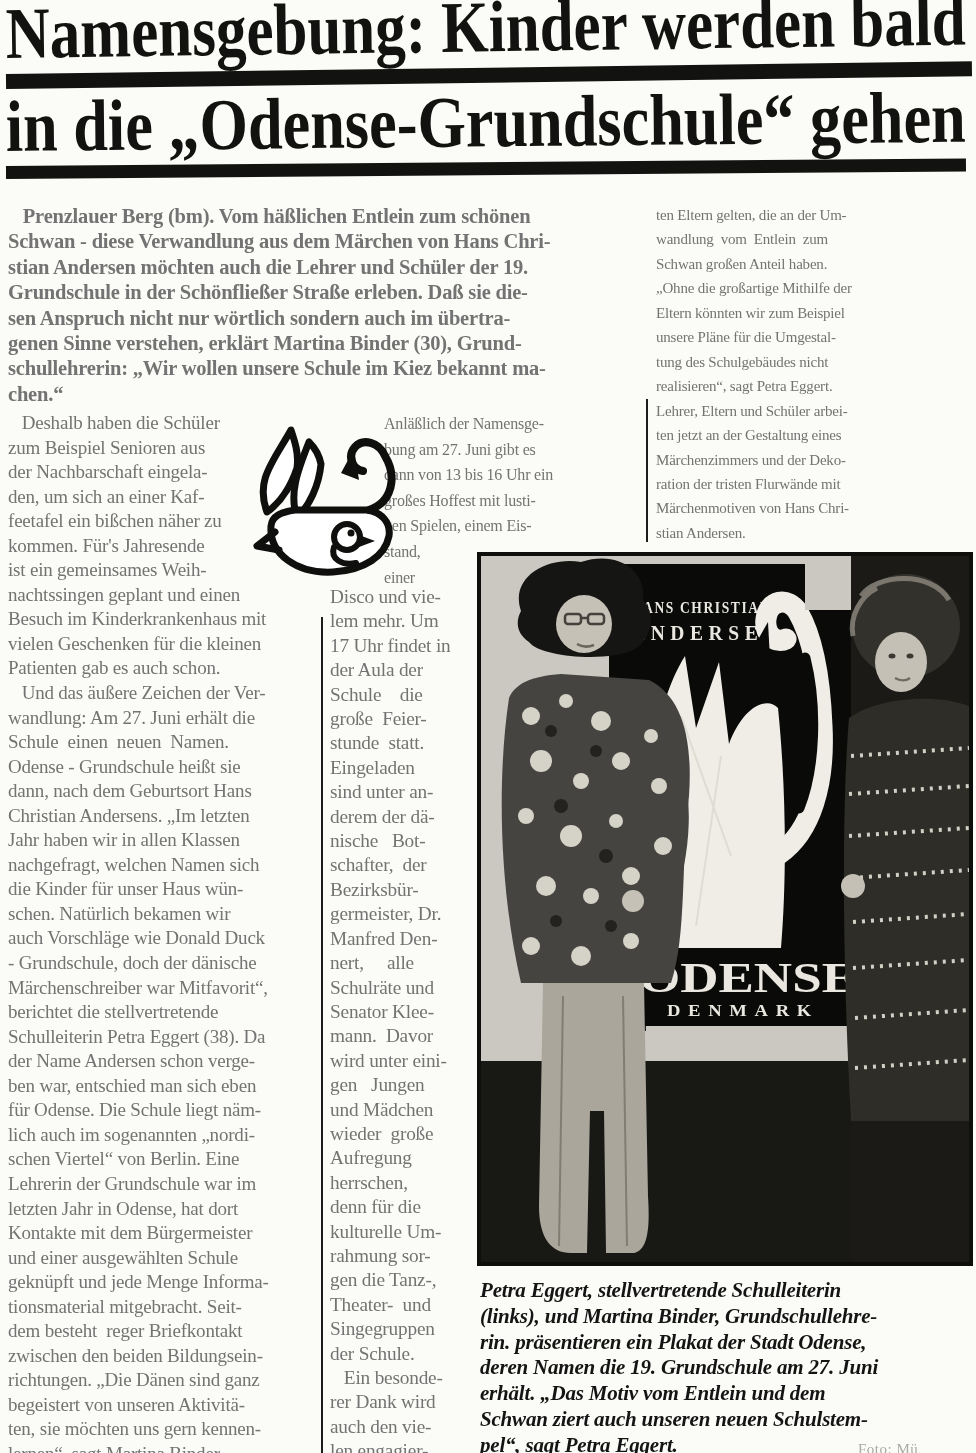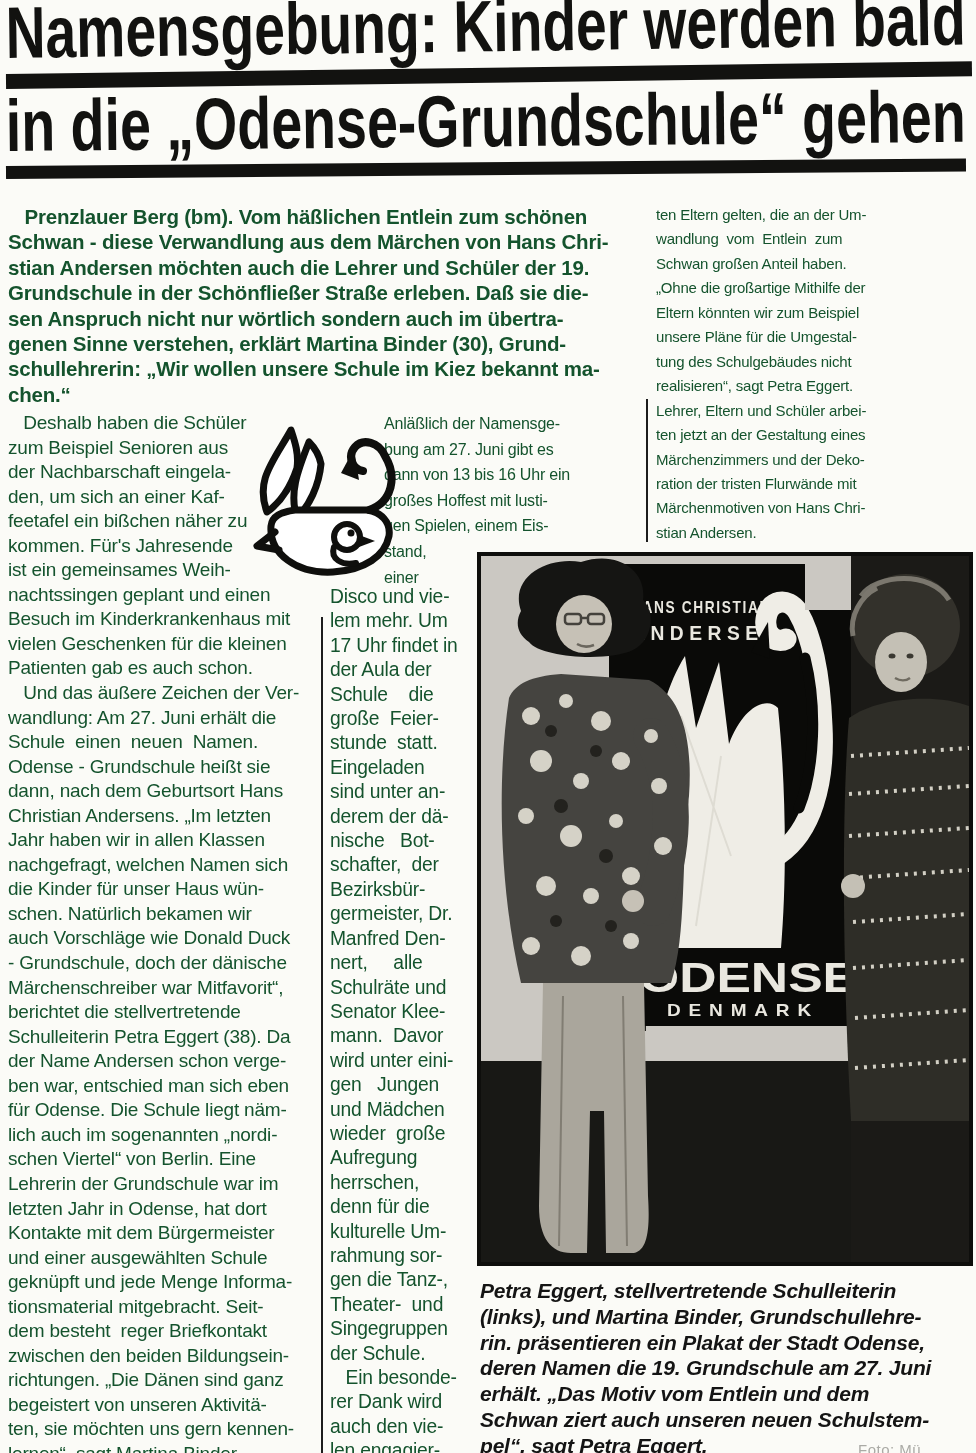--- a/index.html
+++ b/index.html
@@ -1,24 +1,24 @@
 <!DOCTYPE html>
 <html><head>
 <meta charset="utf-8">
 <style>
   html,body{margin:0;padding:0;}
   body{
     width:976px;height:1453px;overflow:hidden;
     background:#fbfbf7;color:#161616;
     font-family:"Liberation Sans", sans-serif;
   }
-  .page{position:relative;width:976px;height:1453px;overflow:hidden;}
+  .page{position:relative;width:976px;height:1453px;overflow:hidden;font-family:Liberation Serif, serif;}
   .col{
     position:absolute;white-space:pre-line;letter-spacing:-0.2px;
-    color:#14532d;text-align:left;
+    color:#737373;text-align:left;
   }
   .lead{
     left:8px;top:204px;width:644px;
     font-size:20.5px;line-height:25.4px;font-weight:bold;
   }
   .right-col{
     left:656px;top:203px;width:314px;
     font-size:15px;line-height:24.45px;
   }
   .left-col{

